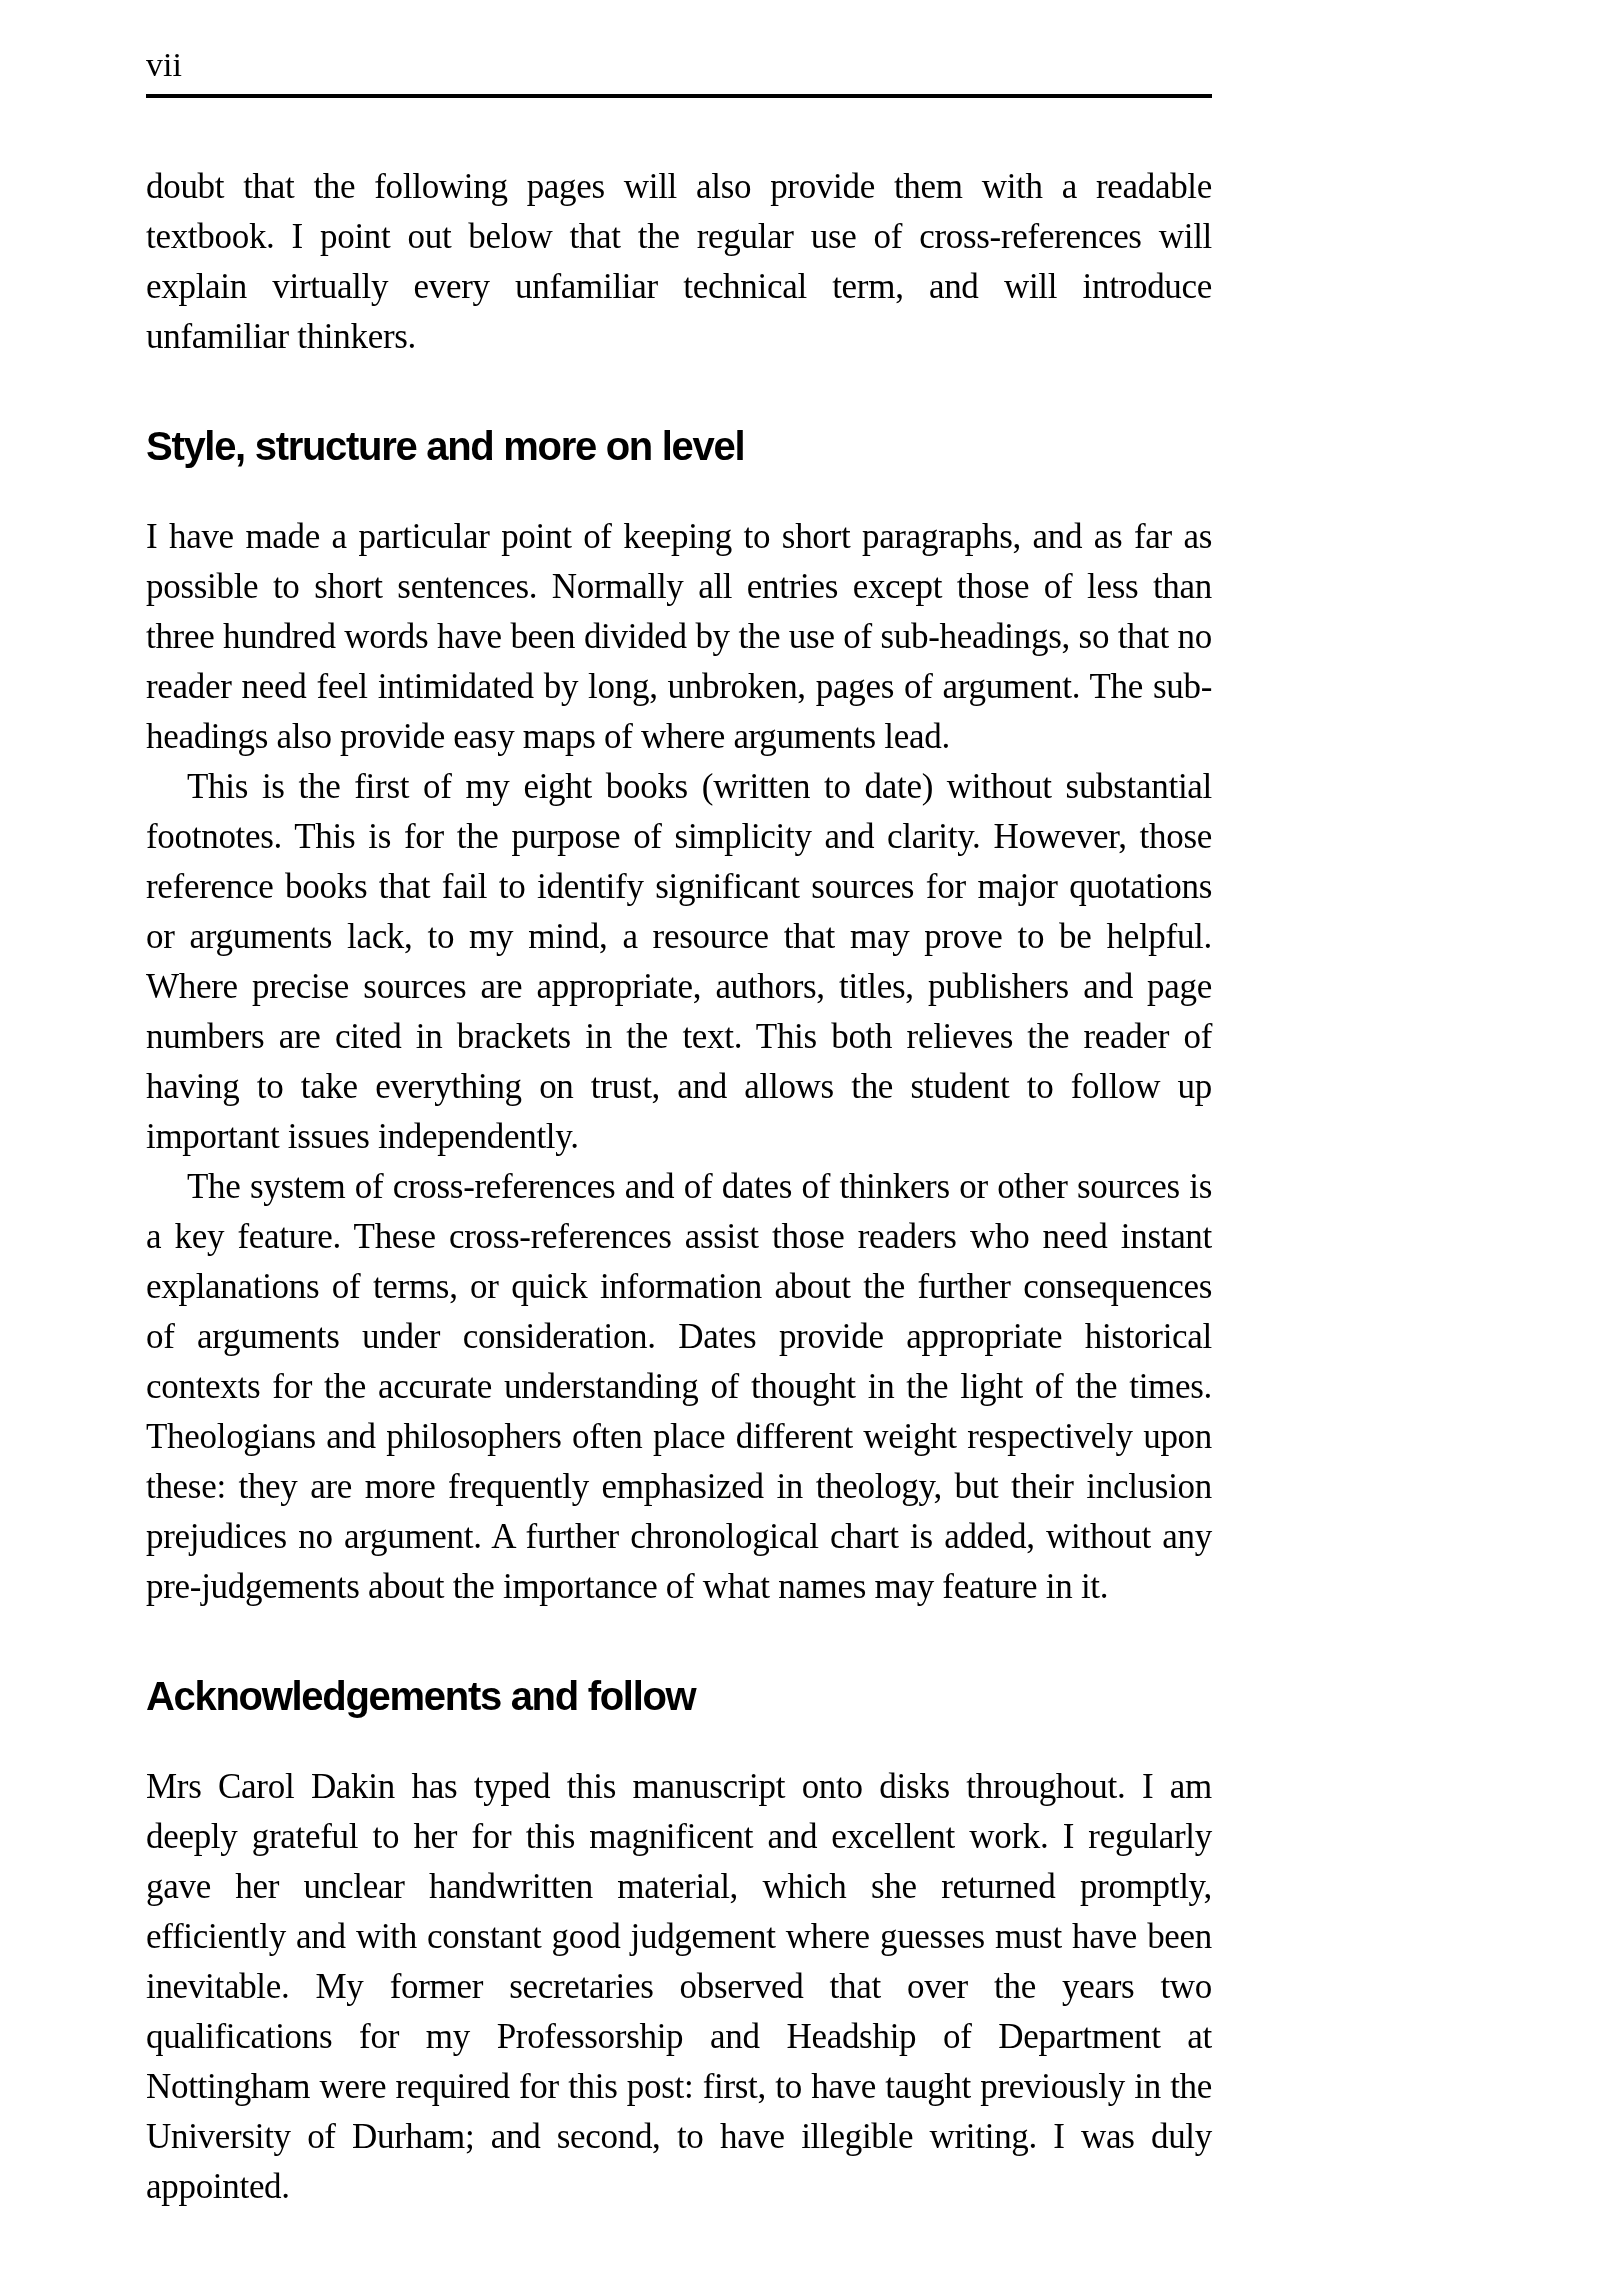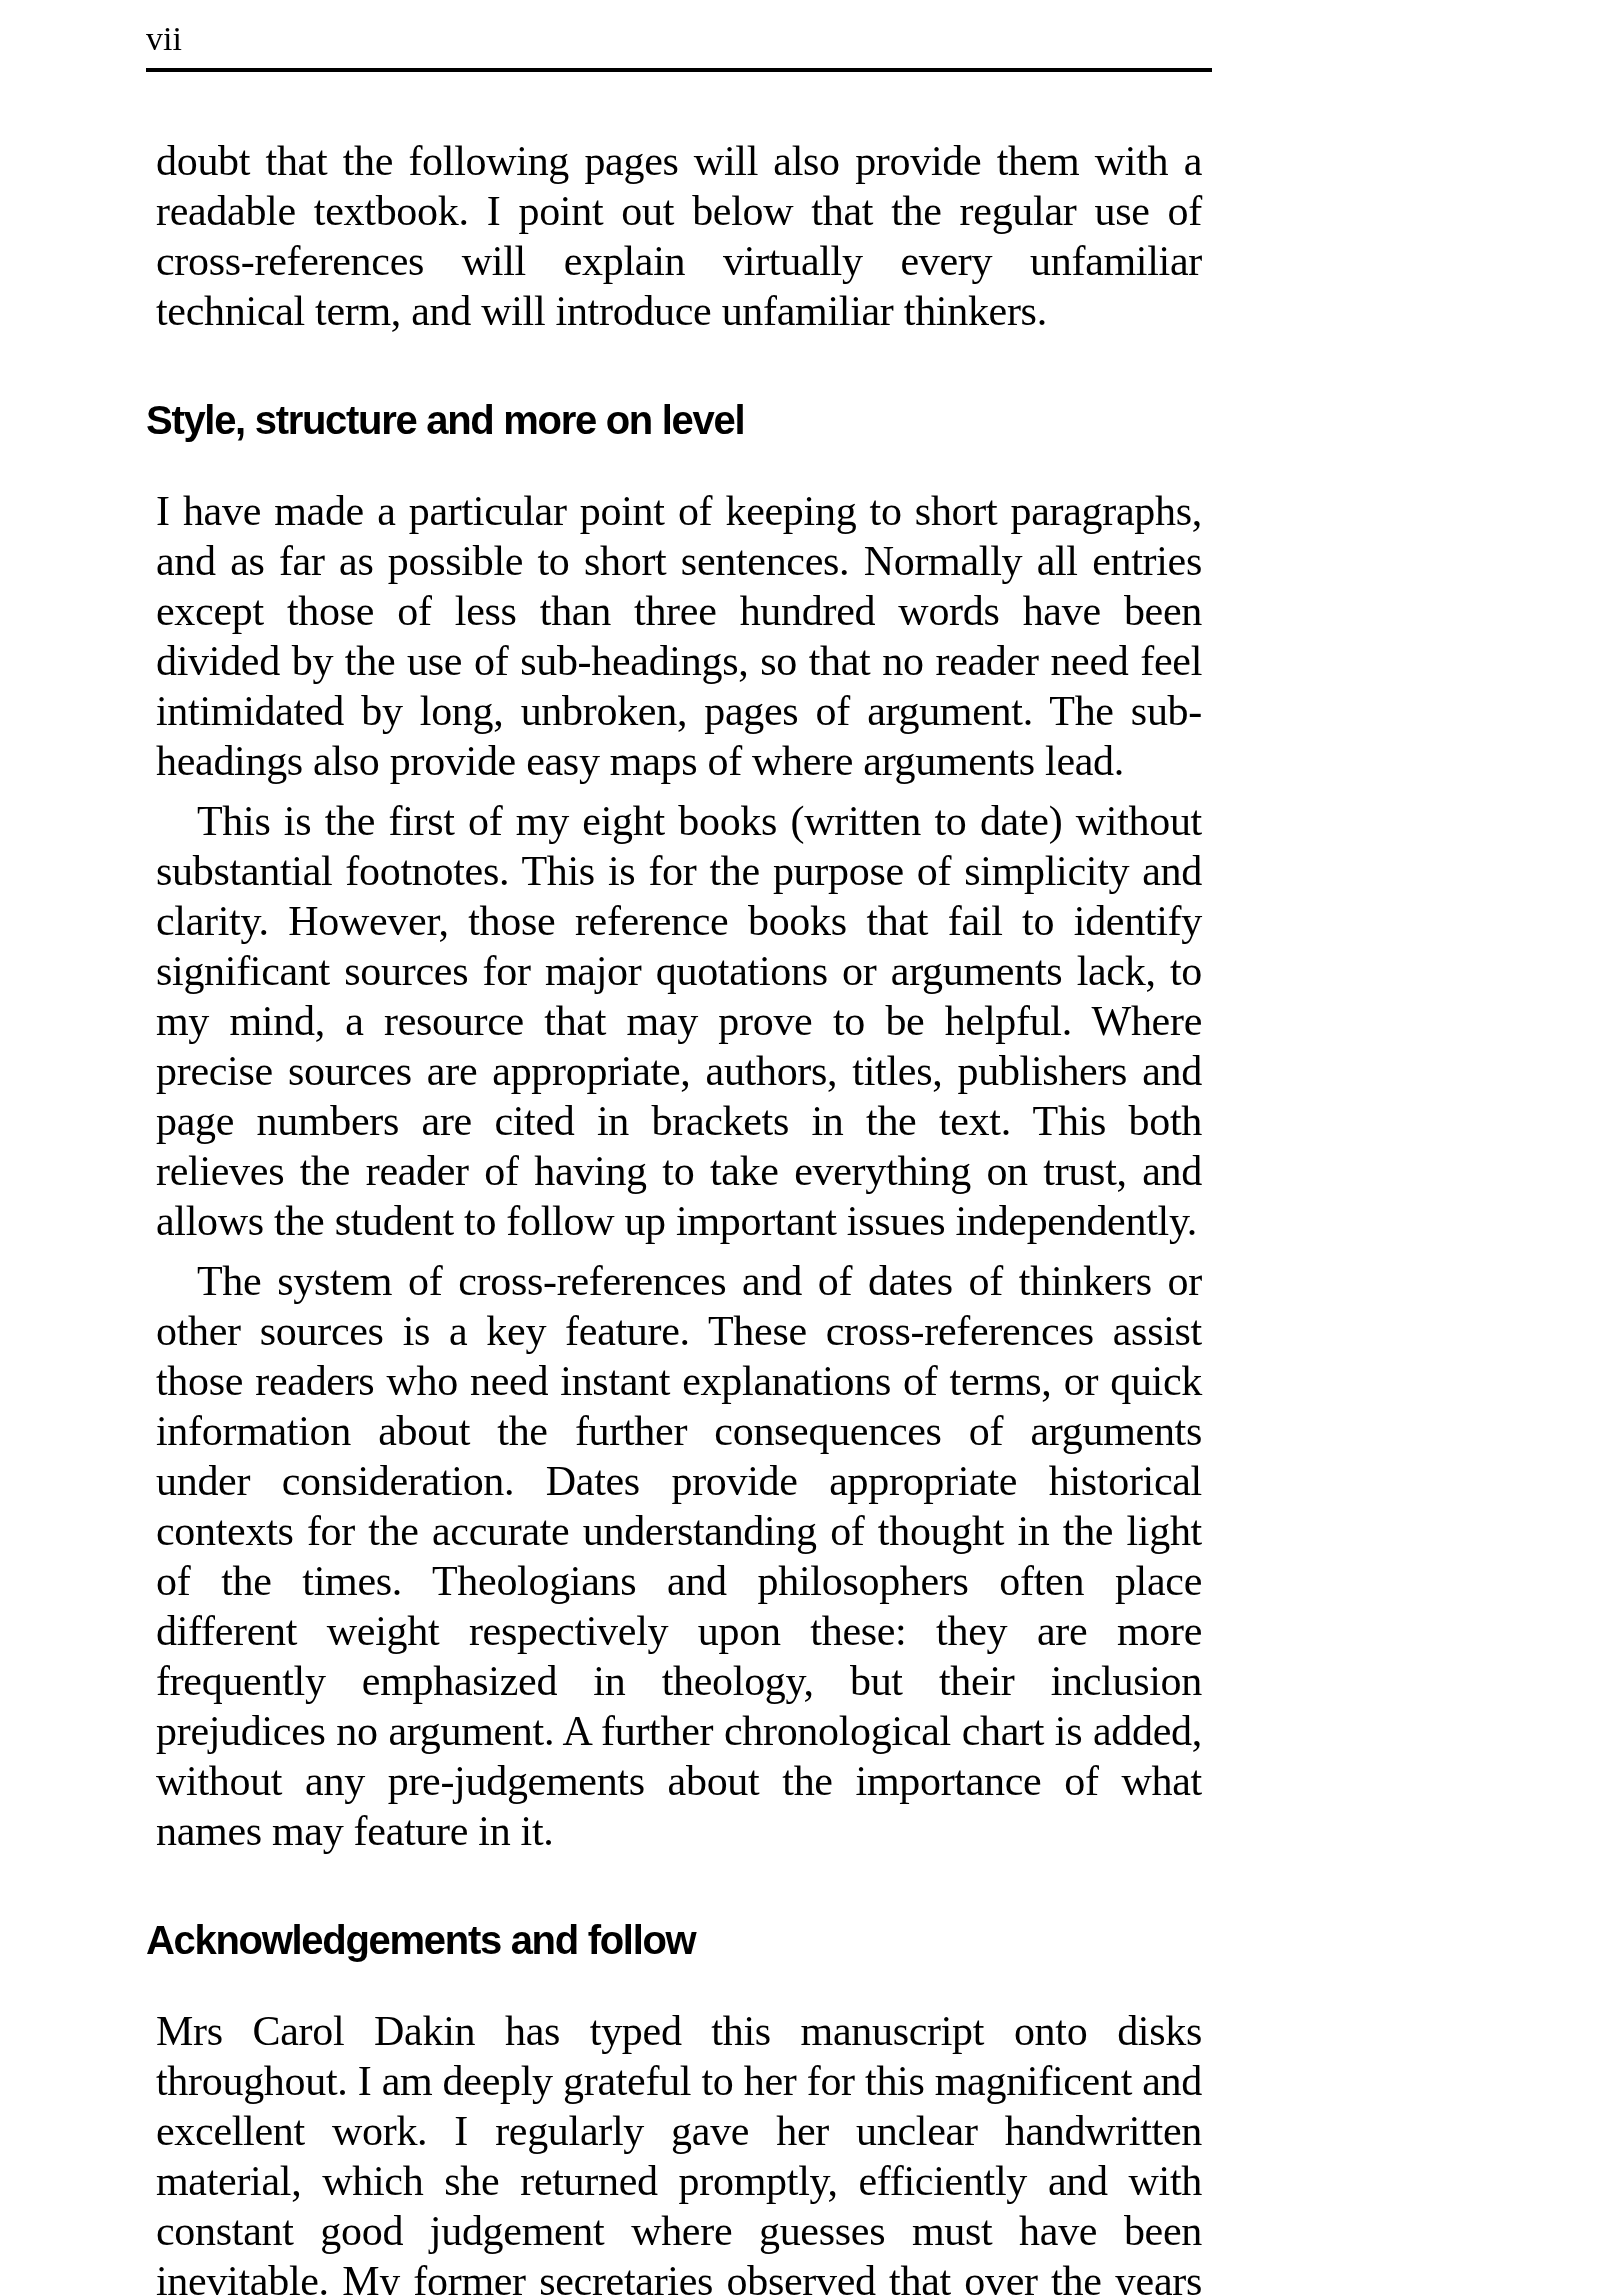--- a/index.html
+++ b/index.html
@@ -11,21 +11,21 @@
     width: 1623px;
     height: 2295px;
     color: #000000;
     font-family: "Liberation Serif", serif;
     overflow: hidden;
   }
   .page {
     box-sizing: border-box;
     width: 1380px;
     height: 2295px;
-    padding: 19px 168px 0 146px;
+    padding: 45px 168px 0 146px;
   }
   .running-header {
     display: flex;
     justify-content: space-between;
     align-items: baseline;
     font-size: 34px;
     line-height: 39px;
   }
   .page-number {
     font-style: normal;
@@ -35,22 +35,22 @@
   }
   .header-rule {
     height: 3.8px;
     background: #000000;
     margin-top: 10px;
   }
   main {
     margin-top: 64px;
   }
   .body-par {
-    margin: 10px;
-    font-size: 42px;
+    margin: 0;
+    font-size: 35px;
     line-height: 50px;
     text-align: justify;
     letter-spacing: -0.3px;
   }
   .body-par.indent {
     text-indent: 41px;
   }
   .section-heading {
     margin: 56px 0 38px 0;
     font-family: "Liberation Sans", sans-serif;

